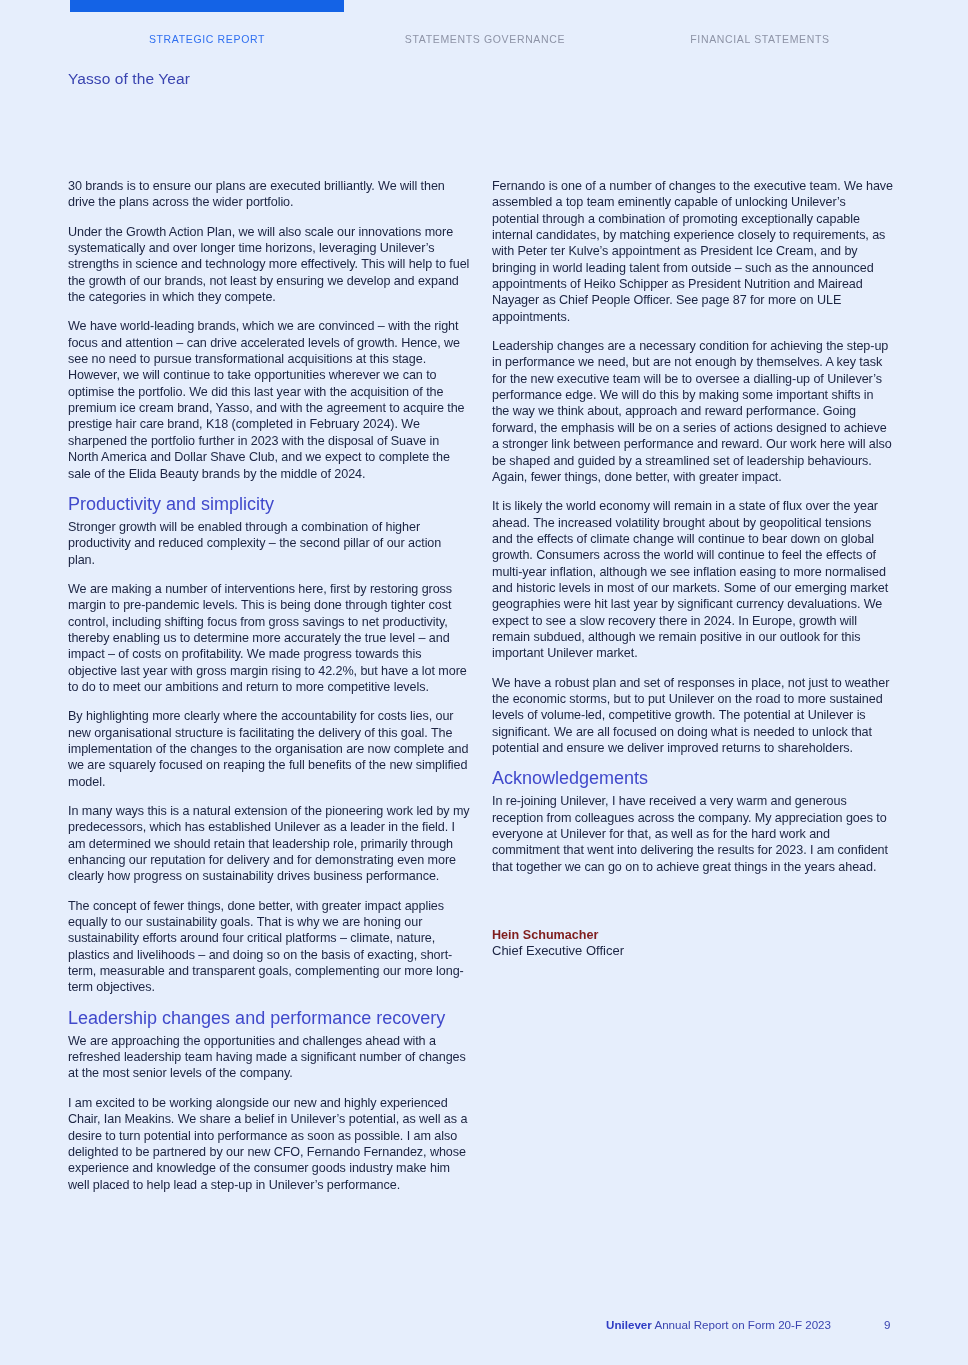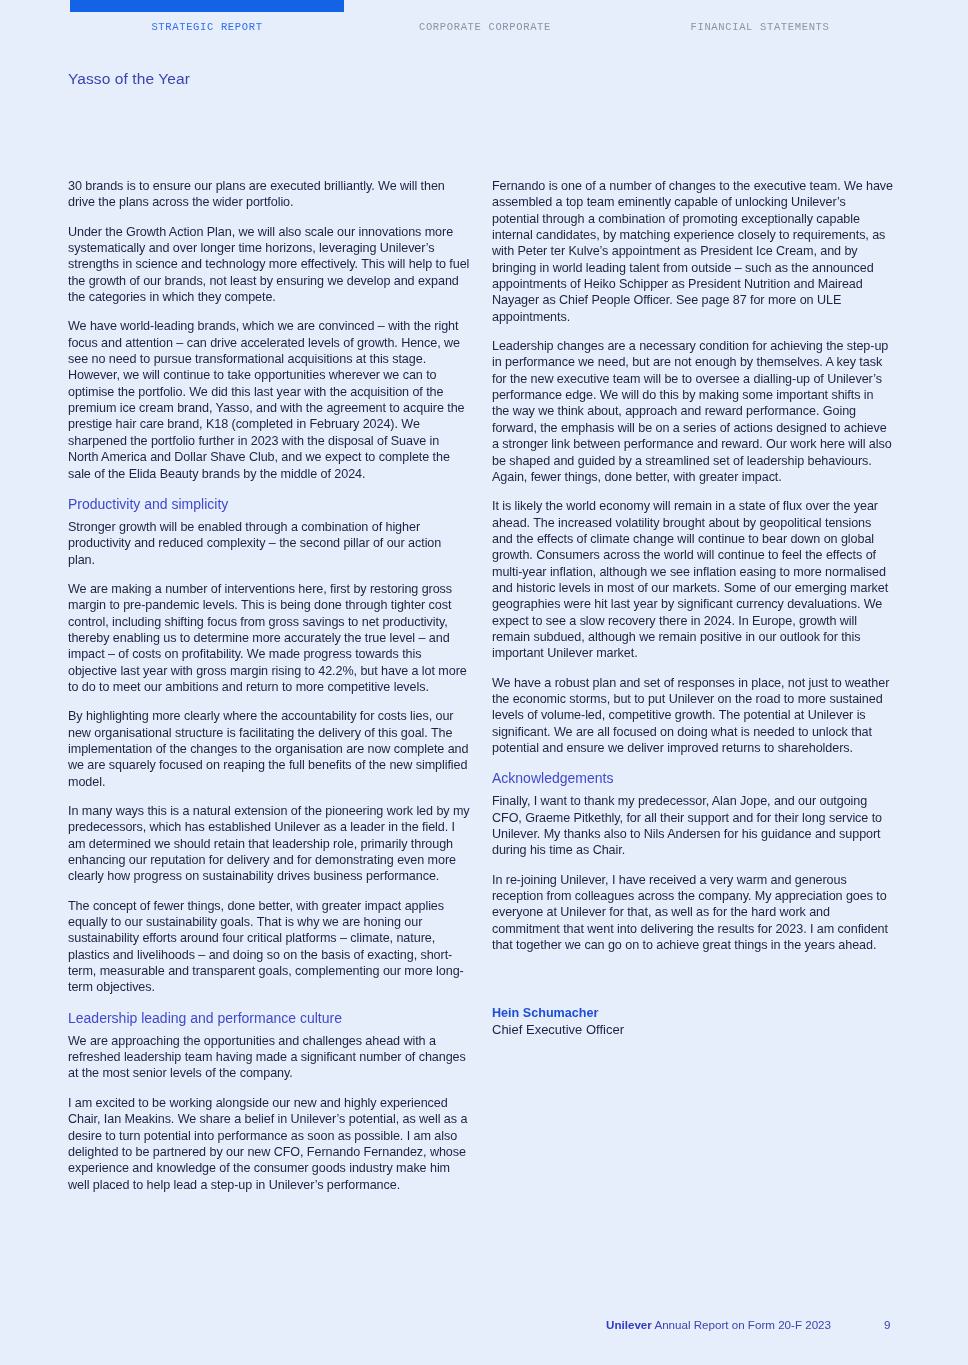--- a/index.html
+++ b/index.html
@@ -41,24 +41,23 @@
     background: transparent;
   }
   .nav-tab.active .nav-bar {
     background: #1463e6;
   }
   .nav-label {
     display: block;
     font-size: 10.5px;
     letter-spacing: 0.65px;
     line-height: 14px;
-    padding-top: 8px;
+    padding-top: 20px;
     color: #8d93a6;
     white-space: nowrap;
-    font-family: Liberation Mono, monospace;
   }
   .nav-tab.active .nav-label {
     color: #2f6ff0;
   }
 
   #tab-strategic { left: 70px; width: 274px; }
   #tab-governance { left: 375px; width: 220px; }
   #tab-financial { left: 650px; width: 220px; }
 
   
@@ -85,42 +84,42 @@
     margin: 0 0 13px 0;
     font-size: 12.6px;
     line-height: 16.35px;
     color: #1b2442;
     letter-spacing: -0.08px;
   }
   p.body:last-child { margin-bottom: 0; }
 
   h2.section {
     margin: 12px 0 5px 0;
-    font-size: 14px;
+    font-size: 18px;
     font-weight: 400;
     color: #4049cb;
     letter-spacing: 0px;
     line-height: 19px;
   }
 
   h2.section.strong {
     font-weight: 700;
     font-size: 16px;
     color: #2f3cc4;
     margin-bottom: 6px;
   }
 
   .signature {
     margin-top: 52px;
   }
   .sig-name {
     font-size: 12.6px;
     font-weight: 700;
     line-height: 16.4px;
-    color: #1d4ed8;
+    color: #7f1d1d;
   }
   .sig-role {
     font-size: 13px;
     font-weight: 400;
     line-height: 16.4px;
     color: #1b2442;
   }
 
   
   .footer {
@@ -157,21 +156,21 @@
 
   <div class="nav">
 
     <div class="nav-tab active" id="tab-strategic">
       <div class="nav-bar"></div>
       <span class="nav-label">STRATEGIC REPORT</span>
     </div>
 
     <div class="nav-tab" id="tab-governance">
       <div class="nav-bar"></div>
-      <span class="nav-label">CORPORATE CORPORATE</span>
+      <span class="nav-label">STATEMENTS GOVERNANCE</span>
     </div>
 
     <div class="nav-tab" id="tab-financial">
       <div class="nav-bar"></div>
       <span class="nav-label">FINANCIAL STATEMENTS</span>
     </div>
 
   </div>
 
   <div class="page-title">Yasso of the Year</div>
@@ -182,36 +181,35 @@
     <p class="body">Under the Growth Action Plan, we will also scale our innovations more systematically and over longer time horizons, leveraging Unilever’s strengths in science and technology more effectively. This will help to fuel the growth of our brands, not least by ensuring we develop and expand the categories in which they compete.</p>
     <p class="body">We have world-leading brands, which we are convinced – with the right focus and attention – can drive accelerated levels of growth. Hence, we see no need to pursue transformational acquisitions at this stage. However, we will continue to take opportunities wherever we can to optimise the portfolio. We did this last year with the acquisition of the premium ice cream brand, Yasso, and with the agreement to acquire the prestige hair care brand, K18 (completed in February 2024). We sharpened the portfolio further in 2023 with the disposal of Suave in North America and Dollar Shave Club, and we expect to complete the sale of the Elida Beauty brands by the middle of 2024.</p>
 
     <h2 class="section">Productivity and simplicity</h2>
     <p class="body">Stronger growth will be enabled through a combination of higher productivity and reduced complexity – the second pillar of our action plan.</p>
     <p class="body">We are making a number of interventions here, first by restoring gross margin to pre-pandemic levels. This is being done through tighter cost control, including shifting focus from gross savings to net productivity, thereby enabling us to determine more accurately the true level – and impact – of costs on profitability. We made progress towards this objective last year with gross margin rising to 42.2%, but have a lot more to do to meet our ambitions and return to more competitive levels.</p>
     <p class="body">By highlighting more clearly where the accountability for costs lies, our new organisational structure is facilitating the delivery of this goal. The implementation of the changes to the organisation are now complete and we are squarely focused on reaping the full benefits of the new simplified model.</p>
     <p class="body">In many ways this is a natural extension of the pioneering work led by my predecessors, which has established Unilever as a leader in the field. I am determined we should retain that leadership role, primarily through enhancing our reputation for delivery and for demonstrating even more clearly how progress on sustainability drives business performance.</p>
     <p class="body">The concept of fewer things, done better, with greater impact applies equally to our sustainability goals. That is why we are honing our sustainability efforts around four critical platforms – climate, nature, plastics and livelihoods – and doing so on the basis of exacting, short-term, measurable and transparent goals, complementing our more long-term objectives.</p>
 
-    <h2 class="section">Leadership leading and performance culture</h2>
+    <h2 class="section">Leadership changes and performance recovery</h2>
     <p class="body">We are approaching the opportunities and challenges ahead with a refreshed leadership team having made a significant number of changes at the most senior levels of the company.</p>
     <p class="body">I am excited to be working alongside our new and highly experienced Chair, Ian Meakins. We share a belief in Unilever’s potential, as well as a desire to turn potential into performance as soon as possible. I am also delighted to be partnered by our new CFO, Fernando Fernandez, whose experience and knowledge of the consumer goods industry make him well placed to help lead a step-up in Unilever’s performance.</p>
 
   </div>
 
   <div class="col col-right">
 
     <p class="body">Fernando is one of a number of changes to the executive team. We have assembled a top team eminently capable of unlocking Unilever’s potential through a combination of promoting exceptionally capable internal candidates, by matching experience closely to requirements, as with Peter ter Kulve’s appointment as President Ice Cream, and by bringing in world leading talent from outside – such as the announced appointments of Heiko Schipper as President Nutrition and Mairead Nayager as Chief People Officer. See page 87 for more on ULE appointments.</p>
     <p class="body">Leadership changes are a necessary condition for achieving the step-up in performance we need, but are not enough by themselves. A key task for the new executive team will be to oversee a dialling-up of Unilever’s performance edge. We will do this by making some important shifts in the way we think about, approach and reward performance. Going forward, the emphasis will be on a series of actions designed to achieve a stronger link between performance and reward. Our work here will also be shaped and guided by a streamlined set of leadership behaviours. Again, fewer things, done better, with greater impact.</p>
 
     <p class="body">It is likely the world economy will remain in a state of flux over the year ahead. The increased volatility brought about by geopolitical tensions and the effects of climate change will continue to bear down on global growth. Consumers across the world will continue to feel the effects of multi-year inflation, although we see inflation easing to more normalised and historic levels in most of our markets. Some of our emerging market geographies were hit last year by significant currency devaluations. We expect to see a slow recovery there in 2024. In Europe, growth will remain subdued, although we remain positive in our outlook for this important Unilever market.</p>
     <p class="body">We have a robust plan and set of responses in place, not just to weather the economic storms, but to put Unilever on the road to more sustained levels of volume-led, competitive growth. The potential at Unilever is significant. We are all focused on doing what is needed to unlock that potential and ensure we deliver improved returns to shareholders.</p>
 
     <h2 class="section">Acknowledgements</h2>
-    <p class="body">Finally, I want to thank my predecessor, Alan Jope, and our outgoing CFO, Graeme Pitkethly, for all their support and for their long service to Unilever. My thanks also to Nils Andersen for his guidance and support during his time as Chair.</p>
     <p class="body">In re-joining Unilever, I have received a very warm and generous reception from colleagues across the company. My appreciation goes to everyone at Unilever for that, as well as for the hard work and commitment that went into delivering the results for 2023. I am confident that together we can go on to achieve great things in the years ahead.</p>
 
     <div class="signature">
       <div class="sig-name">Hein Schumacher</div>
       <div class="sig-role">Chief Executive Officer</div>
     </div>
 
   </div>
 
   <div class="footer">

